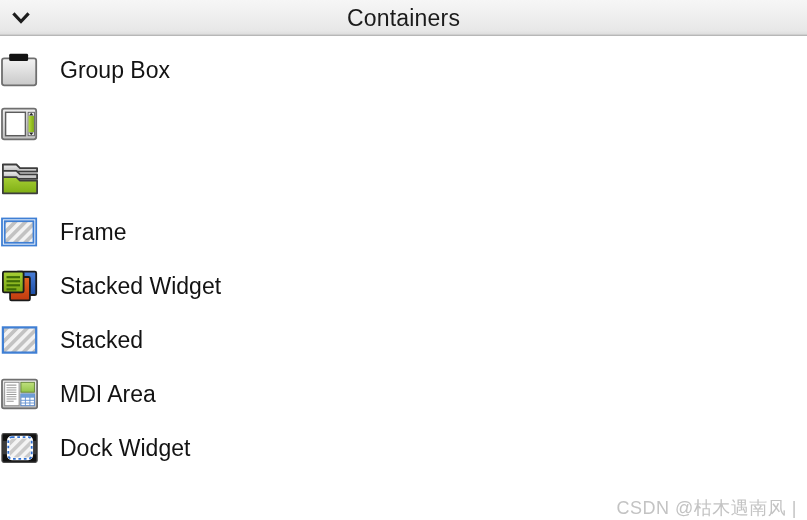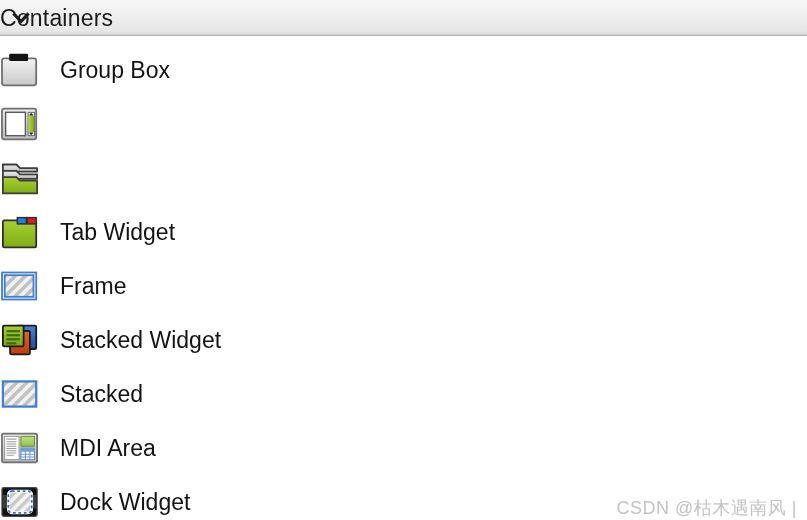--- a/index.html
+++ b/index.html
@@ -22,20 +22,21 @@
     box-sizing: border-box;
     background: linear-gradient(to bottom, #f6f6f6 0%, #efefef 45%, #e7e7e7 88%, #dcdcdc 100%);
     border-bottom: 1px solid #b7b7b7;
     box-shadow: inset 0 -2px 0 -1px #cfcfcf;
     display: flex;
     align-items: center;
   }
   #header-title {
     position: absolute;
     left: 0; right: 0;
+    text-align: center;
     font-size: 23px;
     color: #1b1b1b;
     letter-spacing: .2px;
     line-height: 34px;
     border-radius: 12px;
   }
   #chevron {
     margin-left: 8px;
     width: 26px;
     height: 26px;
@@ -156,36 +157,20 @@
               <stop offset="1" stop-color="#b9b9b9"></stop>
           </linearGradient>
         </defs>
         <path d="M3 5 h15 l4 4 h19 v4 H3 Z" fill="url(#tbGray)" stroke="#3d3d3d" stroke-width="2" stroke-linejoin="round"></path>
         <path d="M3 12 h15 l4 4 h19 v5 H3 Z" fill="url(#tbGray)" stroke="#3d3d3d" stroke-width="2" stroke-linejoin="round"></path>
         <path d="M3 19 h15 l4 4 h19 v14 H3 Z" fill="url(#tbGreen)" stroke="#3d3d3d" stroke-width="2" stroke-linejoin="round"></path>
       </svg>
     </div>
   </div>
 
-  <div class="row">
-    <div class="icon-wrap">
-      <svg class="ico" viewBox="0 0 44 40">
-        <defs>
-          <linearGradient id="twGreen" x1="0" y1="0" x2="0" y2="1">
-            <stop offset="0" stop-color="#a7cf35"></stop>
-              <stop offset="1" stop-color="#7fae14"></stop>
-          </linearGradient>
-        </defs>
-        <rect x="3" y="7" width="37" height="30" rx="1.5" fill="url(#twGreen)" stroke="#2f2f2f" stroke-width="2"></rect>
-        <rect x="19" y="4" width="10" height="7" fill="#1f7fe0" stroke="#2f2f2f" stroke-width="1.6"></rect>
-        <rect x="30" y="4" width="10" height="7" fill="#dd1b1b" stroke="#2f2f2f" stroke-width="1.6"></rect>
-      </svg>
-    </div>
-    <div class="row-label">Tab Widget</div>
-  </div>
 
   <div class="row">
     <div class="icon-wrap">
       <svg class="ico" viewBox="0 0 44 40">
         <defs>
           <pattern id="hatchA" width="8" height="8" patternUnits="userSpaceOnUse" patternTransform="rotate(45)">
             <rect width="8" height="8" fill="#f2f2f2"></rect>
             <rect width="4" height="8" fill="#c2c2c2"></rect>
           </pattern>
         </defs>

